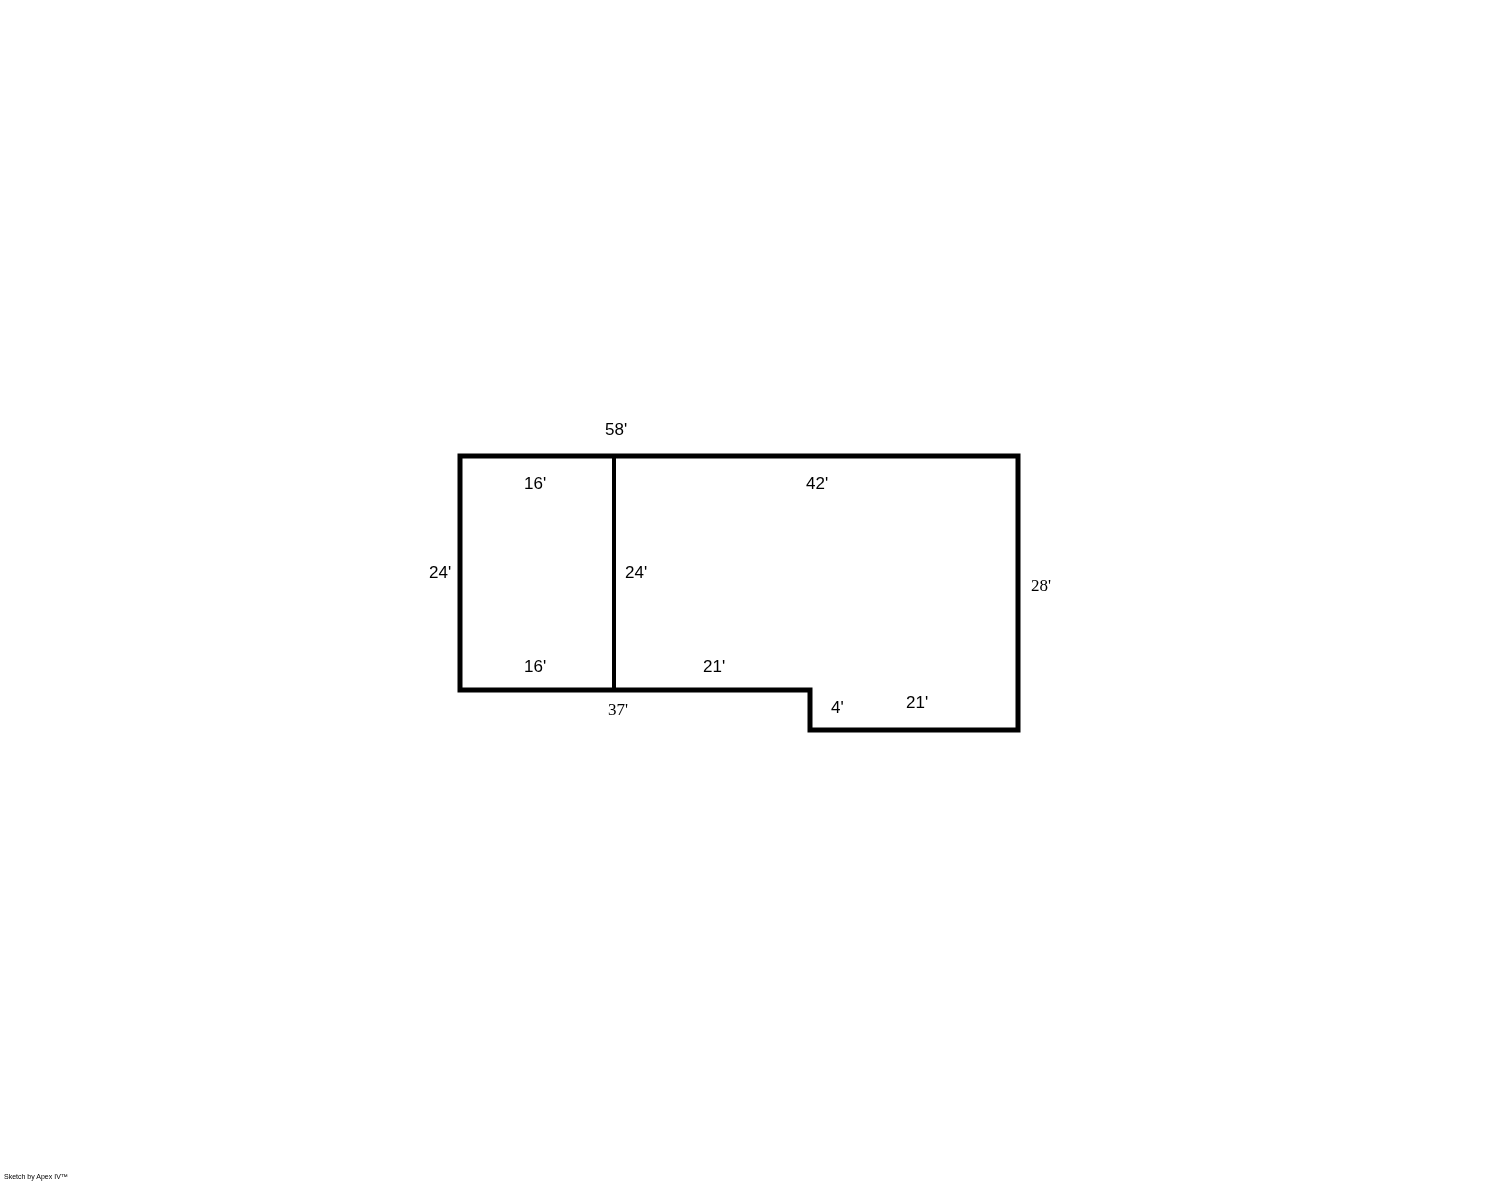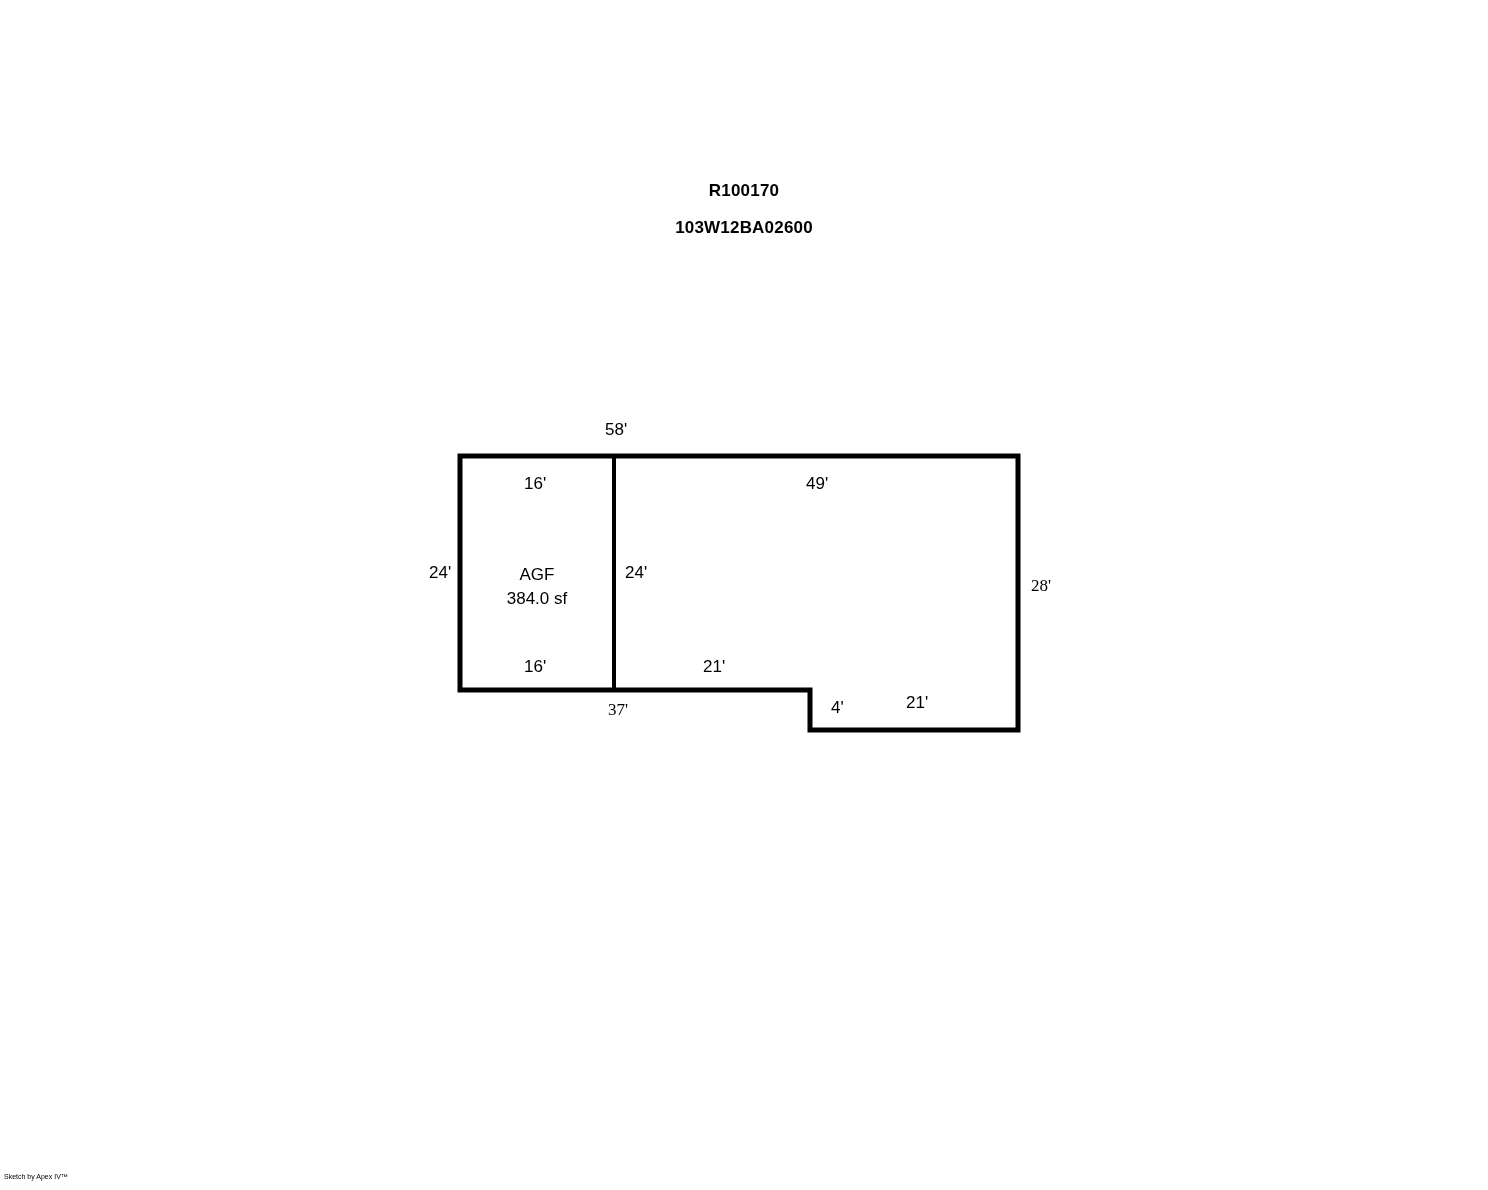--- a/index.html
+++ b/index.html
@@ -66,51 +66,43 @@
     font-size: 7px;
     line-height: 1;
     color: #000000;
   }
 </style>
 </head>
 <body>
 
 <div id="sketch-page">
 
-  <div class="title-block">
-    <div class="title-line">R100170</div>
-    <div class="title-line">103W12BA02600</div>
-  </div>
 
   <div class="sketch-area">
 
     <svg class="floorplan" viewBox="0 0 1488 1190" xmlns="http://www.w3.org/2000/svg">
 
       <path d="M 460 456 L 1018 456 L 1018 730 L 810 730 L 810 690 L 460 690 Z" fill="#ffffff" stroke="#000000" stroke-width="5" stroke-linejoin="miter"></path>
 
       <line x1="614" y1="456" x2="614" y2="690" stroke="#000000" stroke-width="4"></line>
     </svg>
 
     <div class="dim-label" style="left:605px; top:421px;">58'</div>
     <div class="dim-label" style="left:524px; top:475px;">16'</div>
-    <div class="dim-label" style="left:806px; top:475px;">49'</div>
+    <div class="dim-label" style="left:806px; top:475px;">42'</div>
 
     <div class="dim-label" style="left:429px; top:564px;">24'</div>
     <div class="dim-label" style="left:625px; top:564px;">24'</div>
     <div class="dim-label" style="left:1031px; top:577px;font-family:Liberation Serif, serif;">28'</div>
 
     <div class="dim-label" style="left:524px; top:658px;">16'</div>
     <div class="dim-label" style="left:703px; top:658px;">21'</div>
     <div class="dim-label" style="left:608px; top:701px;font-family:Liberation Serif, serif;">37'</div>
     <div class="dim-label" style="left:831px; top:699px;">4'</div>
     <div class="dim-label" style="left:906px; top:694px;">21'</div>
 
-    <div class="room-label" style="left:462px; top:563px; width:150px;">
-      <div>AGF</div>
-      <div>384.0 sf</div>
-    </div>
 
 
   </div>
 
   <div class="footer-credit">Sketch by Apex IV™</div>
 
 </div>
 
 </body></html>

